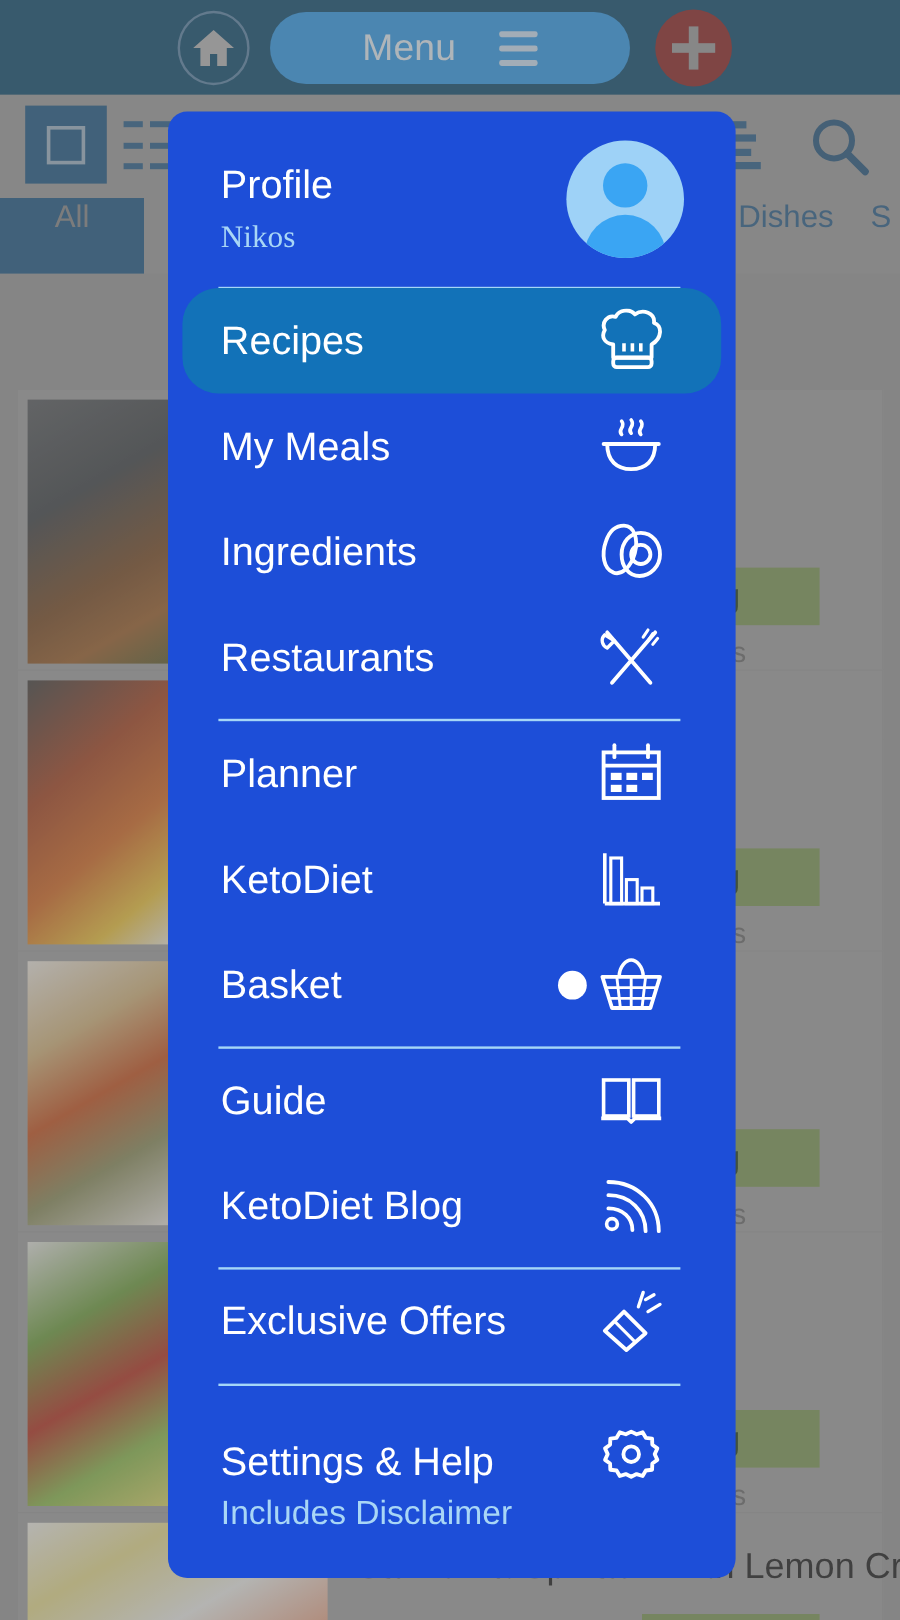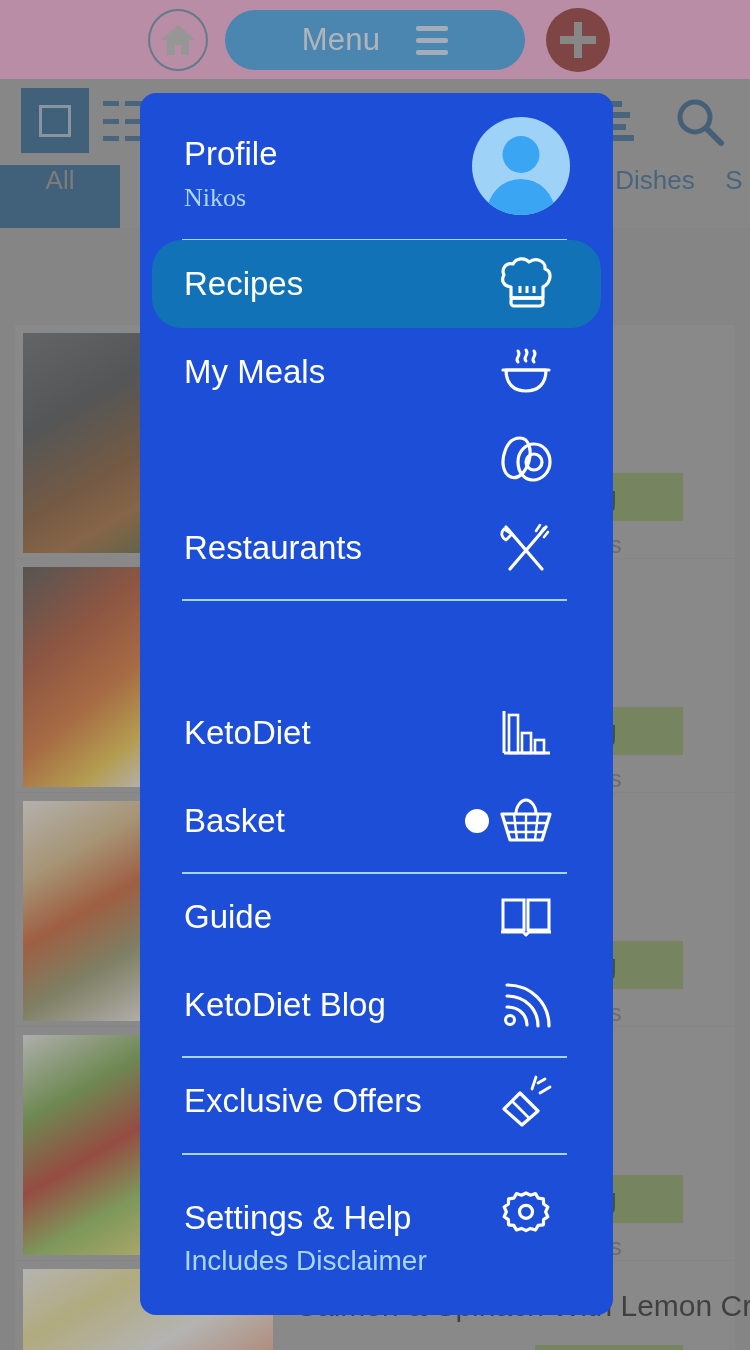--- a/index.html
+++ b/index.html
@@ -15,21 +15,21 @@
     overflow: hidden;
     background: #9a9a9a;
   }
 
   
   .bg-layer { position: absolute; inset: 0; }
 
   .topbar {
     position: absolute; top: 0; left: 0;
     width: 750px; height: 79px;
-    background: #f9a8d4;
+    background: #0c4a6e;
     display: flex; align-items: center;
   }
   .home-btn {
     position: absolute; left: 148px; top: 9px;
     width: 60px; height: 62px;
     border: 2px solid #5b86a8;
     border-radius: 50%;
     display: flex; align-items: center; justify-content: center;
   }
   .home-icon svg { display: block; }
@@ -398,20 +398,21 @@
             <path d="M8 24 L48 24 C48 38 40 45 28 45 C16 45 8 38 8 24 Z" fill="none" stroke="#fff" stroke-width="3.2" stroke-linejoin="round"></path>
             <line x1="5" y1="24" x2="51" y2="24" stroke="#fff" stroke-width="3.2" stroke-linecap="round"></line>
             <path d="M20 16 C16 12 24 10 20 5" fill="none" stroke="#fff" stroke-width="3" stroke-linecap="round"></path>
             <path d="M28 15 C24 11 32 9 28 4" fill="none" stroke="#fff" stroke-width="3" stroke-linecap="round"></path>
             <path d="M36 16 C32 12 40 10 36 5" fill="none" stroke="#fff" stroke-width="3" stroke-linecap="round"></path>
           </svg>
         </span>
       </div>
 
       <div class="mrow" style="top:323px;height:88px;">
+        <span class="mlabel">Ingredients</span>
         <span class="micon">
           <svg width="56" height="52" viewBox="0 0 56 52">
             <path d="M22 4 C31 4 34 16 31 27 C28 38 20 46 13 43 C5 40 3 28 7 17 C10 8 15 4 22 4 Z" fill="none" stroke="#fff" stroke-width="3.2"></path>
             <path d="M36 10 C46 10 52 19 52 28 C52 38 44 46 35 46 C26 46 20 38 20 28 C20 18 27 10 36 10 Z" fill="none" stroke="#fff" stroke-width="3.2"></path>
             <circle cx="36" cy="28" r="8" fill="none" stroke="#fff" stroke-width="3.2"></circle>
           </svg>
         </span>
       </div>
 
       <div class="mrow" style="top:411px;height:88px;">
@@ -421,20 +422,36 @@
             <path d="M8 6 L44 48" stroke="#fff" stroke-width="3.2" fill="none" stroke-linecap="round"></path>
             <path d="M48 6 L12 48" stroke="#fff" stroke-width="3.2" fill="none" stroke-linecap="round"></path>
             <path d="M42 4 L38 10 M46 7 L42 13 M50 11 L46 16" stroke="#fff" stroke-width="2.6" stroke-linecap="round"></path>
             <path d="M6 8 C2 12 4 17 8 19 L14 13 Z" fill="none" stroke="#fff" stroke-width="2.8" stroke-linejoin="round"></path>
           </svg>
         </span>
       </div>
 
       <div class="divider" style="top:506px;"></div>
 
+      <div class="mrow" style="top:508px;height:88px;">
+        <span class="mlabel">Planner</span>
+        <span class="micon">
+          <svg width="56" height="52" viewBox="0 0 56 52">
+            <rect x="5" y="8" width="46" height="38" fill="none" stroke="#fff" stroke-width="3.2"></rect>
+            <line x1="5" y1="19" x2="51" y2="19" stroke="#fff" stroke-width="3.2"></line>
+            <line x1="14" y1="2" x2="14" y2="12" stroke="#fff" stroke-width="3.2" stroke-linecap="round"></line>
+            <line x1="42" y1="2" x2="42" y2="12" stroke="#fff" stroke-width="3.2" stroke-linecap="round"></line>
+            <rect x="11" y="25" width="9" height="6" fill="#fff"></rect>
+            <rect x="24" y="25" width="9" height="6" fill="#fff"></rect>
+            <rect x="37" y="25" width="9" height="6" fill="#fff"></rect>
+            <rect x="11" y="35" width="9" height="6" fill="#fff"></rect>
+            <rect x="24" y="35" width="9" height="6" fill="#fff"></rect>
+          </svg>
+        </span>
+      </div>
 
       <div class="mrow" style="top:596px;height:88px;">
         <span class="mlabel">KetoDiet</span>
         <span class="micon">
           <svg width="56" height="52" viewBox="0 0 56 52">
             <line x1="6" y1="4" x2="6" y2="46" stroke="#fff" stroke-width="3"></line>
             <line x1="6" y1="46" x2="52" y2="46" stroke="#fff" stroke-width="3"></line>
             <rect x="11" y="8" width="9" height="38" fill="none" stroke="#fff" stroke-width="2.6"></rect>
             <rect x="24" y="26" width="9" height="20" fill="none" stroke="#fff" stroke-width="2.6"></rect>
             <rect x="37" y="33" width="9" height="13" fill="none" stroke="#fff" stroke-width="2.6"></rect>

